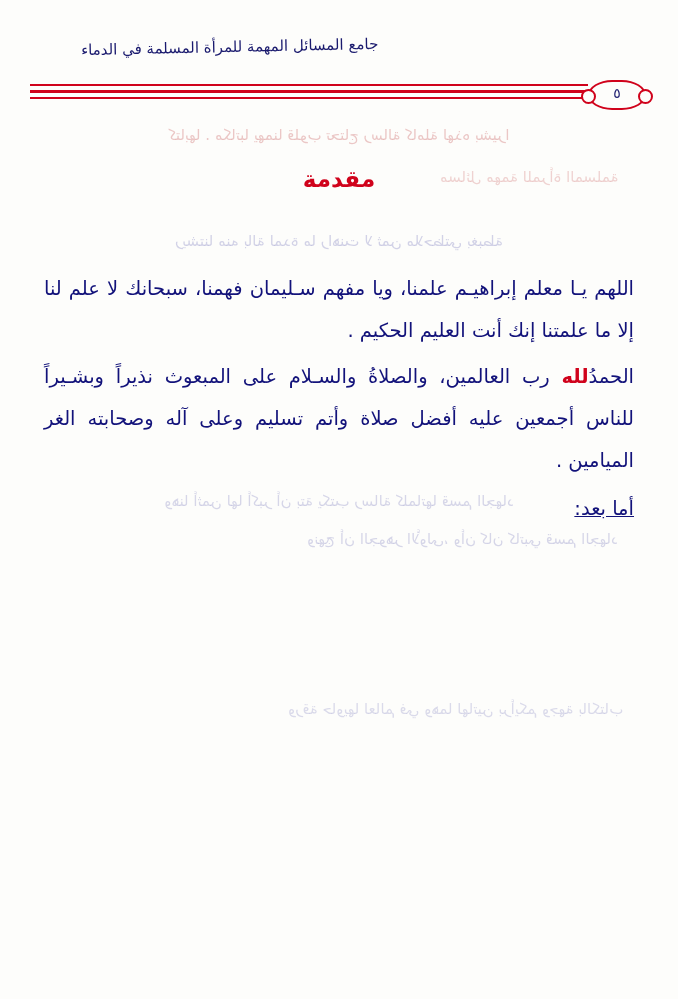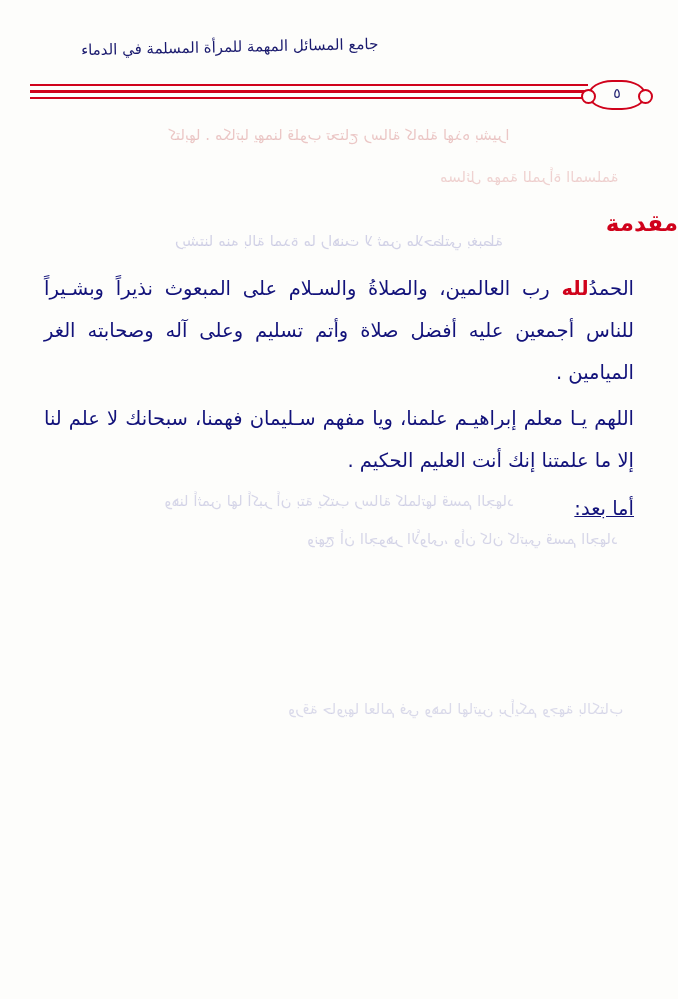--- a/index.html
+++ b/index.html
@@ -111,25 +111,24 @@
   .ghost.g4 { top: 492px; right: 40px; left: 40px; text-align: center; color: rgba(60,60,160,0.20); }
   .ghost.g5 { top: 530px; right: 60px; color: rgba(60,60,160,0.20); }
   .ghost.g6 { top: 700px; right: 55px; color: rgba(60,60,160,0.18); }
 
   
   .section-title {
     position: absolute;
     top: 166px;
     right: 0;
     left: 0;
-    text-align: right;
+    text-align: center;
     font-size: 23px;
     font-weight: bold;
     color: #d0021b;
-    margin-top: 44px;
   }
 
   .body {
     position: absolute;
     top: 268px;
     right: 44px;
     left: 44px;
     color: #12127a;
     font-size: 19.5px;
     line-height: 42px;
@@ -176,26 +175,26 @@
   <div class="ghost g2">مسائل مهمة للمرأة المسلمة</div>
   <div class="ghost g3">ريشتنا منه بالة لمدة ما راهنت لا ثمن ملاحظتي بغبطة</div>
   <div class="ghost g4">وهنا أثمن لها أكبر أن بتة يكتب رسالة كلماتها قسم الجهاد</div>
   <div class="ghost g5">ونهج أن الجوهر الأولى، وأن كان كاتبي قسم الجهاد</div>
   <div class="ghost g6">ورقة حاويها لعالم في وهما لهاتين برأيكم وجهة بالكتاب</div>
 
   <div class="section-title">مقدمة</div>
 
   <div class="body">
 
+    <p class="para">اللهم يـا معلم إبراهيـم علمنا، ويا مفهم سـليمان فهمنا، سبحانك لا علم لنا إلا ما علمتنا إنك أنت العليم الحكيم .</p>
+
     <p class="para">
       <span>الحمدُ</span><span class="lafz-jalala">لله</span><span> رب العالمين، والصلاةُ والسـلام على المبعوث نذيراً وبشـيراً للناس أجمعين عليه أفضل صلاة وأتم تسليم وعلى آله وصحابته الغر الميامين .</span>
     </p>
 
-    <p class="para">اللهم يـا معلم إبراهيـم علمنا، ويا مفهم سـليمان فهمنا، سبحانك لا علم لنا إلا ما علمتنا إنك أنت العليم الحكيم .</p>
-
     <p class="p-amma">أما بعد:</p>
 
 
     <div class="gap"></div>
 
   </div>
 
 </div>
 
 </body></html>

